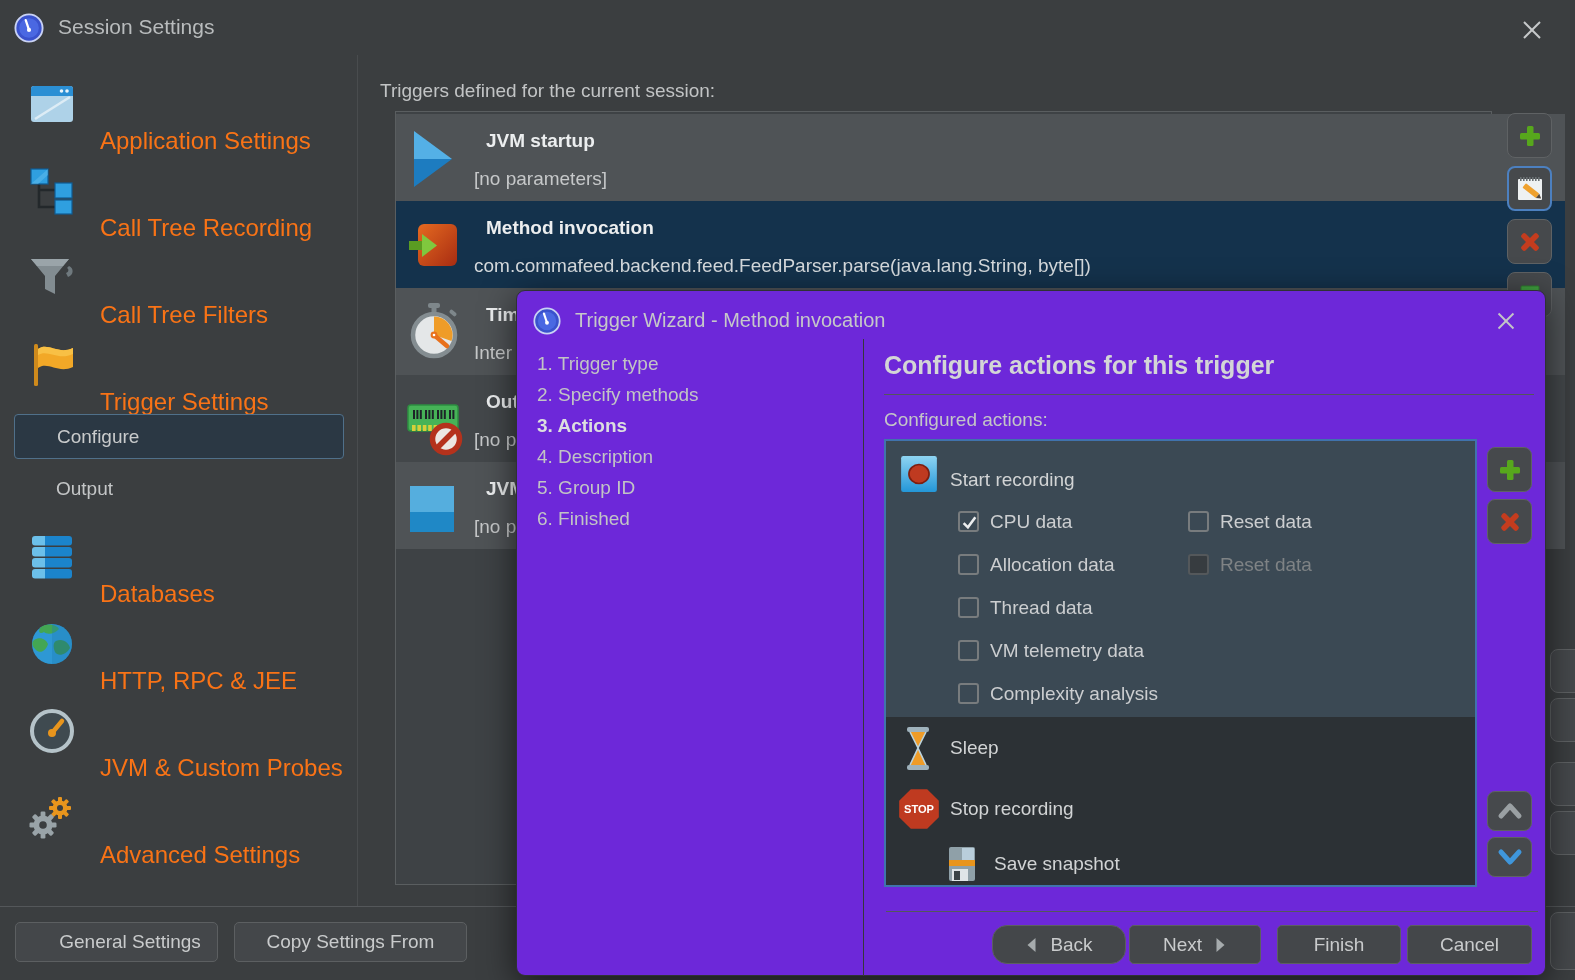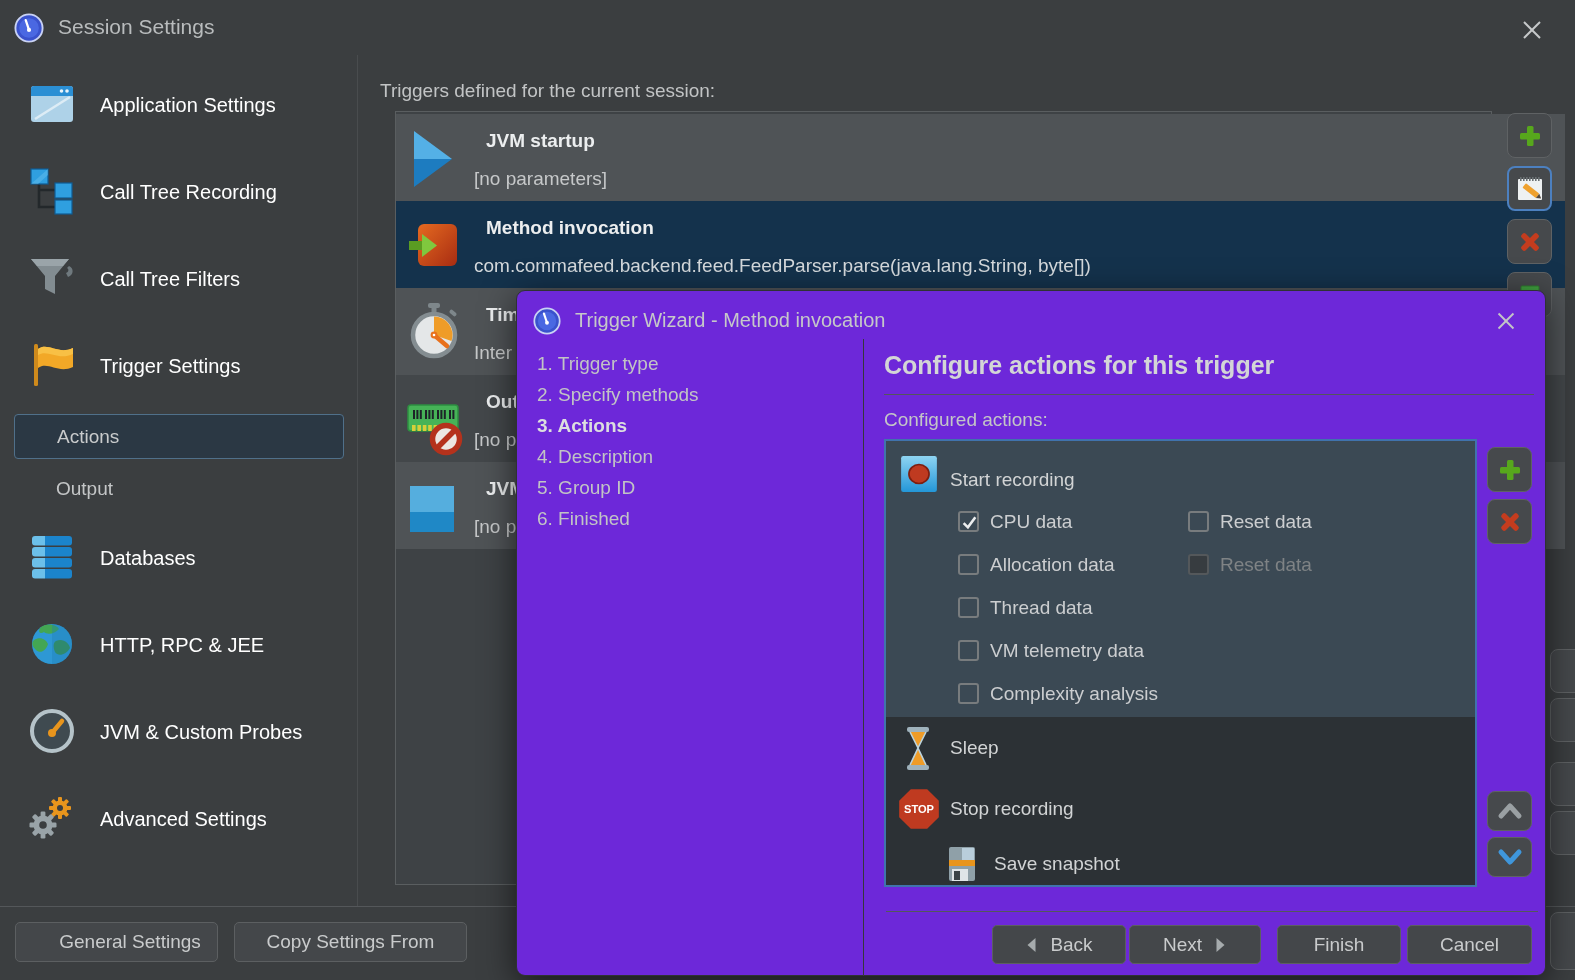--- a/index.html
+++ b/index.html
@@ -4,21 +4,21 @@
 <style>
   html,body{margin:0;padding:0;background:#2b2d2f;}
   *{box-sizing:border-box;font-family:"Liberation Sans",sans-serif;}
   #app{position:relative;width:1575px;height:980px;background:#3b3e40;overflow:hidden;color:#c4c6c7;}
   .abs{position:absolute;}
   .lbl{font-size:19px;color:#c4c6c7;white-space:nowrap;}
   
   #titlebar-title{left:58px;top:15px;font-size:21px;color:#b9bcbd;}
   .winclose{display:flex;align-items:center;justify-content:center;cursor:default;}
   
-  .side-item-label{left:100px;font-size:20px;color:#ffffff;line-height:24px;}
+  .side-item-label{left:100px;font-size:24px;color:#f97316;line-height:24px;margin-top:36px;}
   .subsel{background:#2b3844;border:1px solid #50708a;border-radius:4px;}
   .divline{background:#494c4e;}
   .btn{background:#44474a;border:1px solid #5c5f61;border-radius:5px;color:#c9cbcc;
        font-size:19px;display:flex;align-items:center;justify-content:center;white-space:nowrap;}
   
   #trigger-list{left:395px;top:111px;width:1097px;height:774px;background:#3e4245;border:1px solid #5a5e60;}
   .trow{position:absolute;left:0;width:1169px;height:87px;}
   .trow.light{background:#4f5356;}
   .trow.dark{background:#43474a;}
   .trow.selected{background:#14324c;}
@@ -109,21 +109,21 @@
       <svg width="48" height="48" viewBox="0 0 48 48">
         <rect x="6" y="3" width="4" height="42" rx="1.5" fill="#cf8a1c"></rect>
         <path d="M10,8 C20,1 30,14 45,7 L45,26 C30,33 20,20 10,27 Z" fill="#f2a827"></path>
         <path d="M10,8 C20,1 30,14 45,7 L45,13 C30,20 20,8 10,14 Z" fill="#f8c045"></path>
       </svg>
     </div>
     <div class="abs side-item-label" style="top:17px;">Trigger Settings</div>
   </div>
 
   <div class="abs subsel" style="left:14px;top:414px;width:330px;height:45px;">
-    <div class="lbl" style="margin-left:42px;line-height:43px;color:#c9cbcc;">Actions</div>
+    <div class="lbl" style="margin-left:42px;line-height:43px;color:#c9cbcc;">Configure</div>
   </div>
   <div class="abs" style="left:14px;top:468px;width:330px;height:42px;">
     <div class="lbl" style="margin-left:42px;line-height:42px;">Output</div>
   </div>
 
   <div class="abs" style="left:0;top:529px;width:356px;height:62px;">
     <div class="abs" style="left:28px;top:4px;">
       <svg width="48" height="48" viewBox="0 0 48 48">
         <defs>
             <linearGradient id="dbg" x1="0" y1="0" x2="1" y2="0">
@@ -472,21 +472,21 @@
         <polyline points="4,16 13,6 22,16" fill="none" stroke="#9aa0a3" stroke-width="5" stroke-linecap="round" stroke-linejoin="round"></polyline>
       </svg>
     </div>
     <div class="abs sqbtn" style="left:970px;top:546px;width:45px;height:40px;">
       <svg width="26" height="22" viewBox="0 0 26 22">
         <polyline points="4,6 13,16 22,6" fill="none" stroke="#3f96db" stroke-width="5" stroke-linecap="round" stroke-linejoin="round"></polyline>
       </svg>
     </div>
 
     <div class="abs" style="left:369px;top:620px;width:652px;height:1px;background:#54575a;"></div>
-    <div class="abs btn" style="left:475px;top:634px;width:134px;height:39px;gap:12px;">
+    <div class="abs btn" style="left:475px;top:634px;width:134px;height:39px;gap:12px;border-radius:15px;">
       <svg width="13" height="18" viewBox="0 0 12 18">
         <polygon points="10,2 2,9 10,16" fill="#a6abad"></polygon>
       </svg>
       <span>Back</span>
     </div>
     <div class="abs btn" style="left:612px;top:634px;width:132px;height:39px;gap:12px;">
       <span>Next</span>
       <svg width="13" height="18" viewBox="0 0 12 18">
         <polygon points="2,2 10,9 2,16" fill="#a6abad"></polygon>
       </svg>

